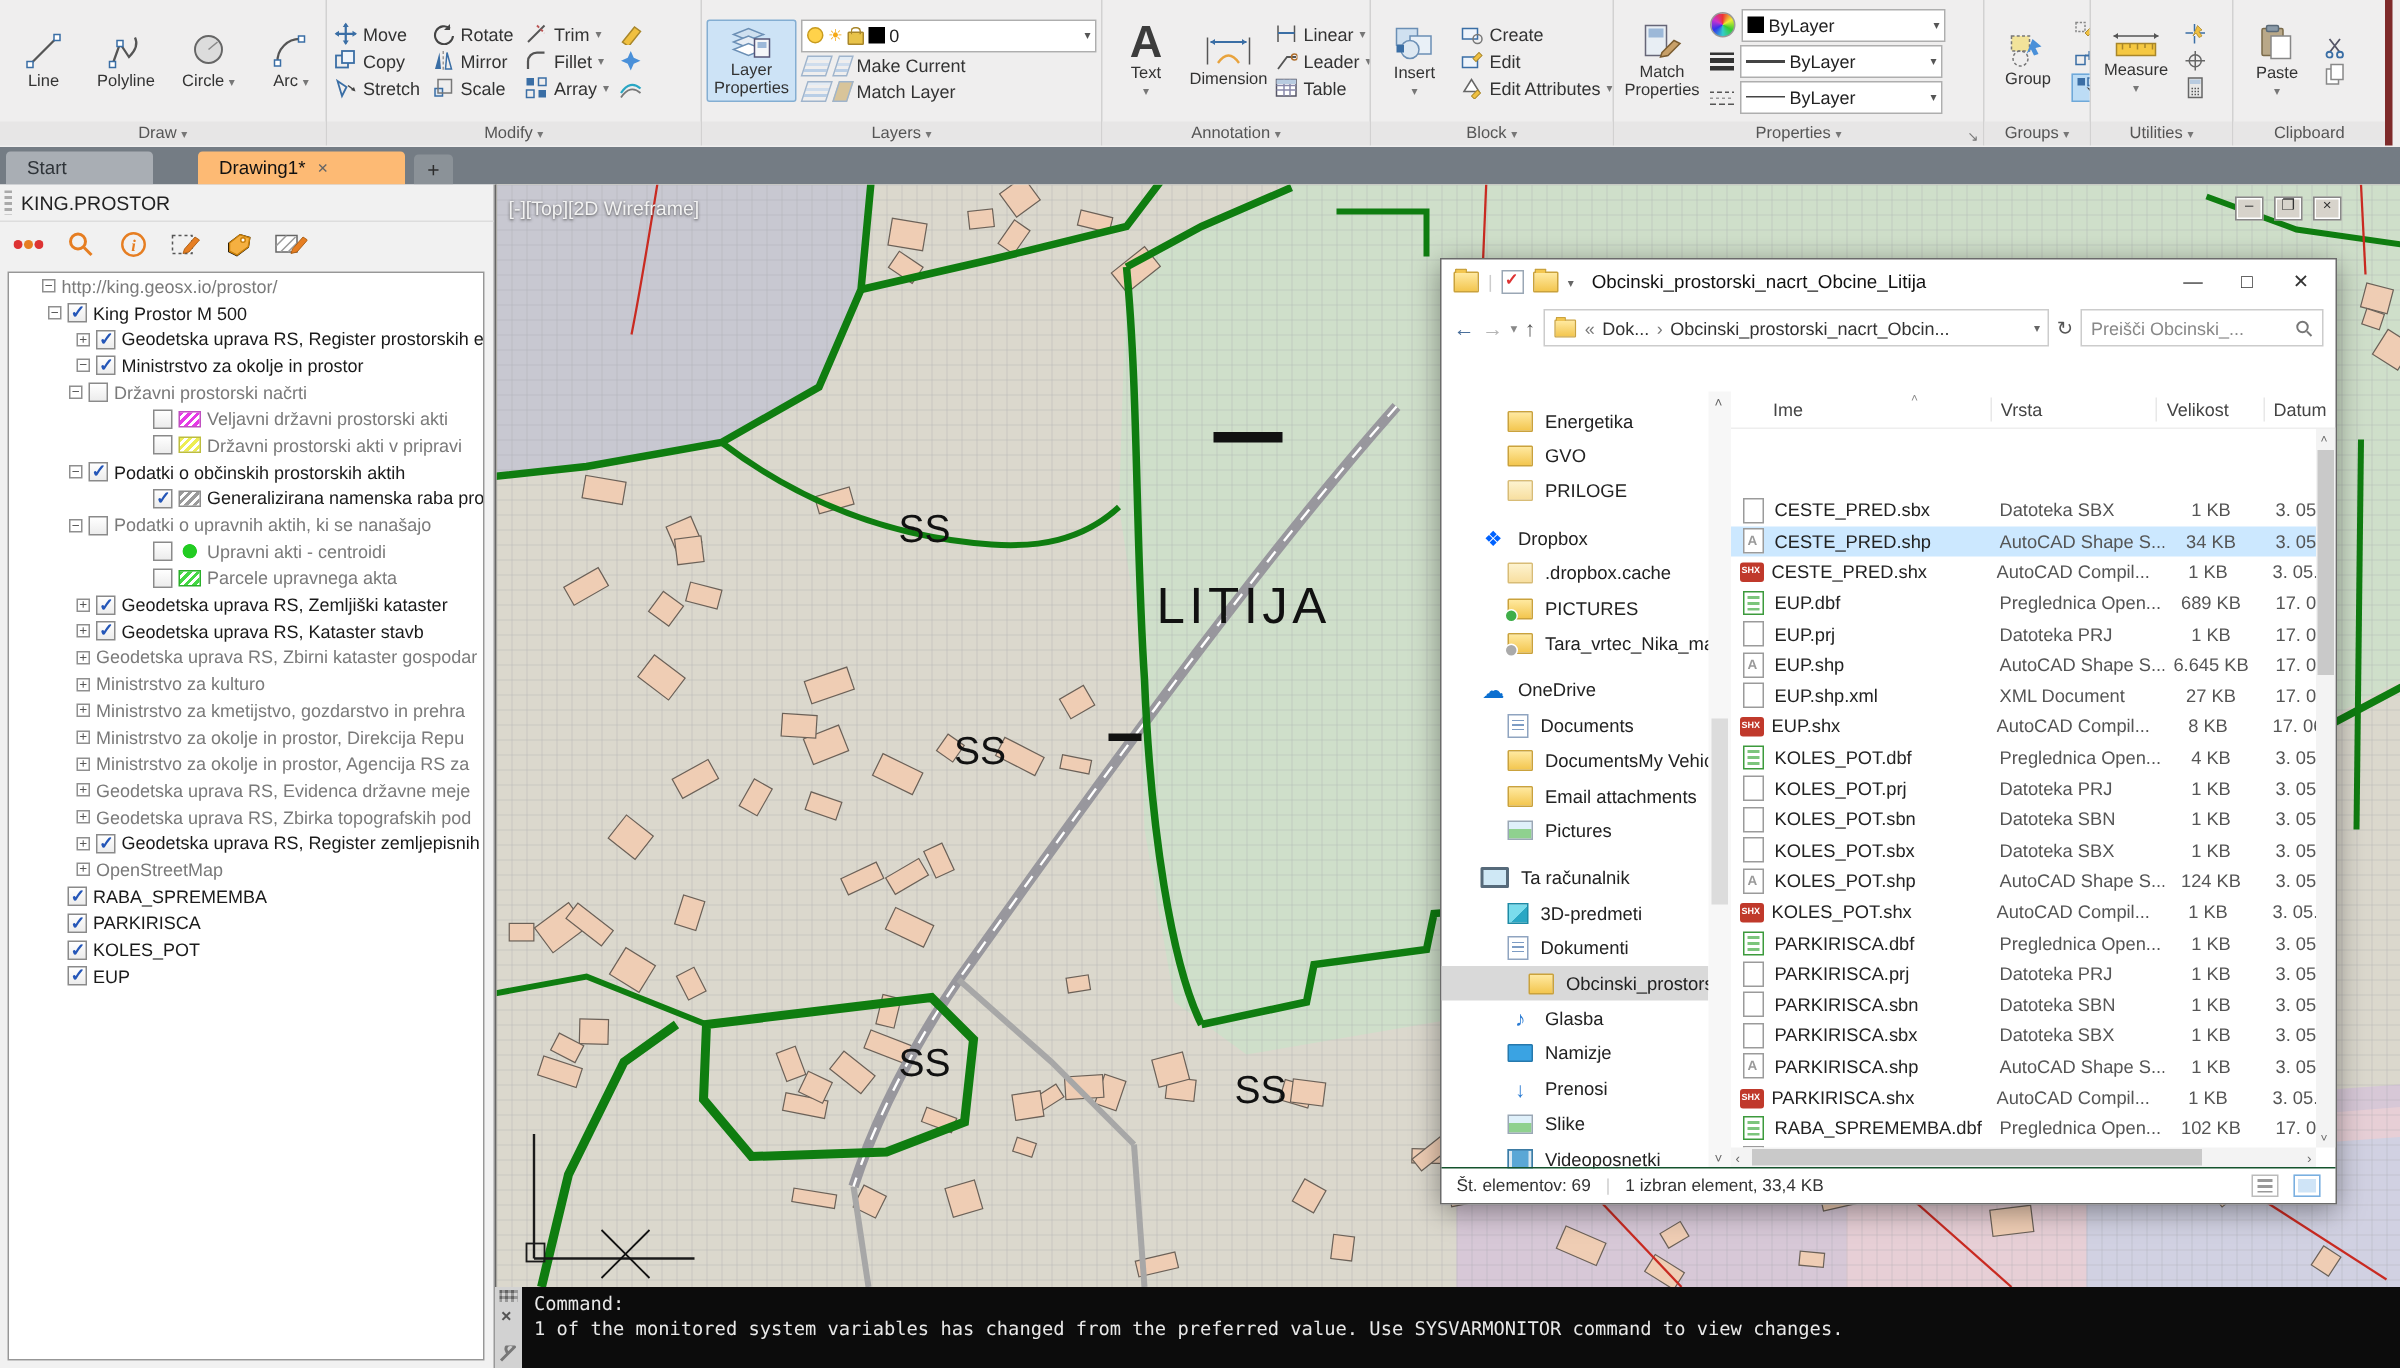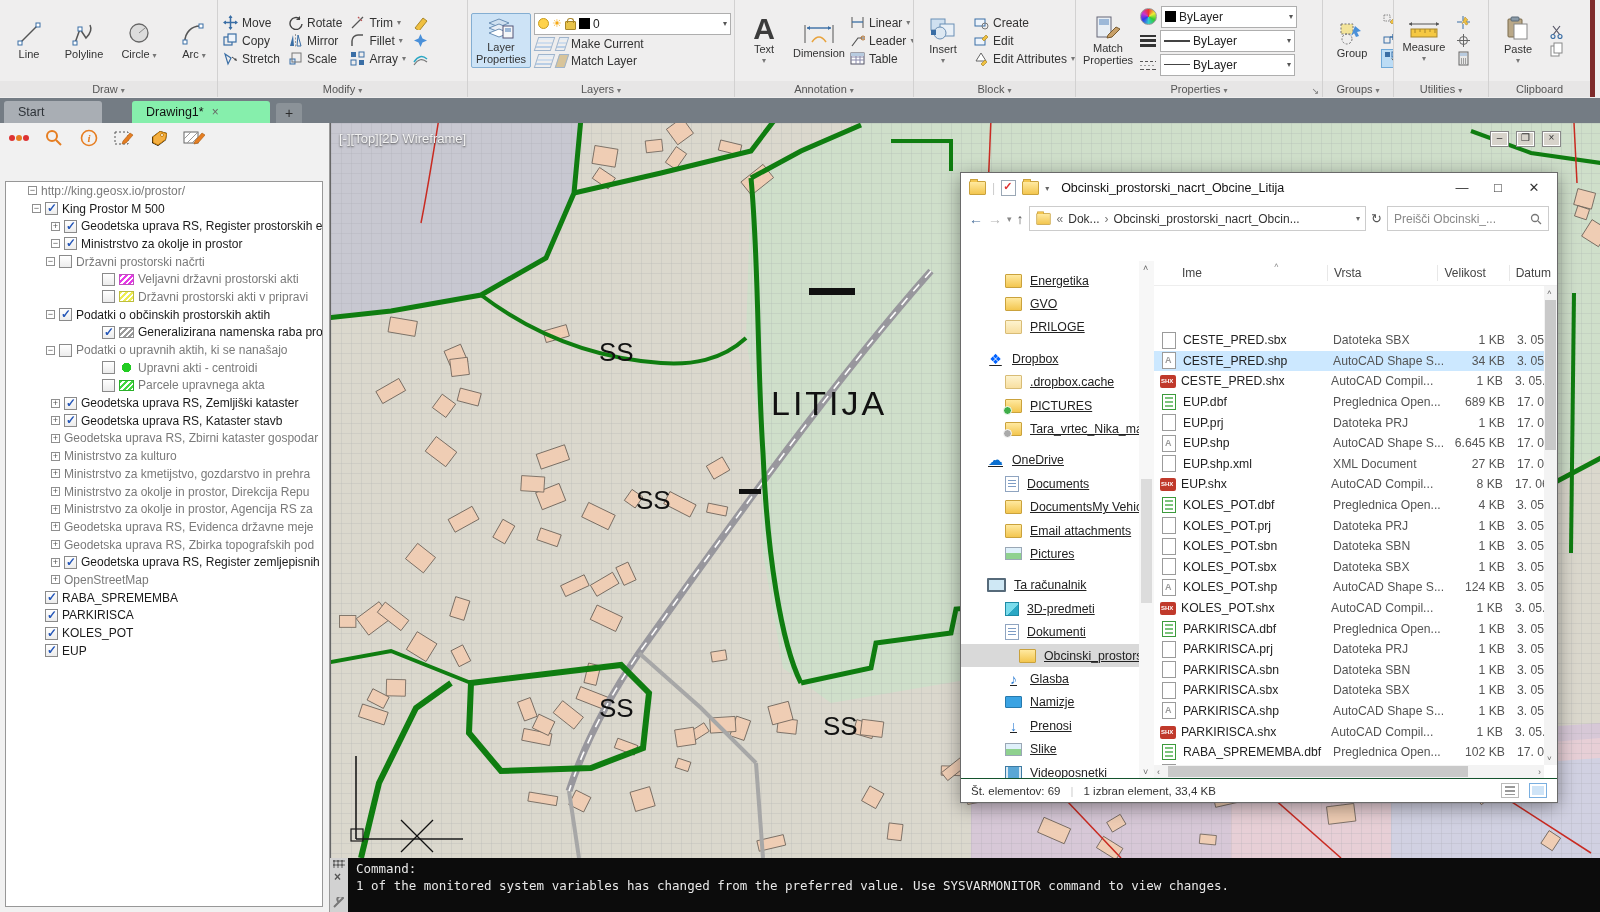--- a/index.html
+++ b/index.html
@@ -40,21 +40,21 @@
      linear-gradient(#333 0 2px,transparent 2px 4px,#333 4px 7px,transparent 7px 9px,#333 9px 12px);}
   .lticon{display:inline-block;width:16px;height:10px;background:
      repeating-linear-gradient(90deg,#555 0 3px,transparent 3px 5px) 0 1px/16px 1px no-repeat,
      repeating-linear-gradient(90deg,#999 0 2px,transparent 2px 4px) 0 5px/16px 1px no-repeat,
      repeating-linear-gradient(90deg,#555 0 4px,transparent 4px 6px) 0 9px/16px 1px no-repeat;}
 
   
   .tabbar{position:absolute;top:98px;left:0;width:1600px;height:25px;background:#747c84;display:flex;align-items:flex-end;}
   .dtab{height:22px;display:flex;align-items:center;gap:8px;padding:0 14px;font-size:12.5px;border-radius:3px 3px 0 0;margin-left:4px;}
   .dtab.inactive{background:#a9aeb4;color:#2e3338;width:70px;}
-  .dtab.active{background:#86efac;color:#111;width:110px;}
+  .dtab.active{background:#fdba74;color:#111;width:110px;}
   .dtab .x{color:#666;font-size:12px;}
   .plustab{width:26px;height:20px;background:#8b9298;color:#2c2c2c;font-size:14px;text-align:center;line-height:20px;
            border-radius:3px 3px 0 0;margin-left:6px;}
 
   
   .palette{position:absolute;top:123px;left:0;width:330px;height:789px;background:#f1f1f1;border-right:1px solid #999;box-sizing:border-box;}
   .pal-head{height:24px;display:flex;align-items:center;padding-left:14px;font-size:13px;color:#222;position:relative;border-bottom:1px solid #ddd;}
   .pal-head:before{content:"";position:absolute;left:3px;top:4px;bottom:4px;width:5px;
      background:repeating-linear-gradient(#aaa 0 2px,transparent 2px 4px);}
   .pal-tools{height:30px;display:flex;align-items:center;gap:13px;padding-left:8px;}
@@ -105,21 +105,21 @@
   .help{width:15px;height:15px;border-radius:50%;background:#2b7cd3;color:#fff;font-size:10px;font-weight:bold;
         text-align:center;line-height:15px;margin-right:8px;}
   .ex-addr{height:31px;display:flex;align-items:center;gap:5px;padding:0 8px;}
   .nav{color:#4a6f9b;font-size:14px;} .nav.dis{color:#b5b5b5;} .nav.small{font-size:9px;color:#888;}
   .crumbbox{flex:1;height:23px;border:1px solid #ccc;display:flex;align-items:center;gap:5px;padding:0 5px;font-size:12px;color:#333;white-space:nowrap;overflow:hidden;}
   .crumbbox .grow{flex:1;}
   .searchbox{width:148px;height:23px;border:1px solid #ccc;display:flex;align-items:center;padding:0 6px;color:#888;gap:4px;}
   .searchbox .grow{flex:1;white-space:nowrap;overflow:hidden;}
   .ex-body{position:absolute;top:88px;left:0;right:0;bottom:23px;display:flex;}
   .ex-side{width:178px;overflow:hidden;padding-top:8px;box-sizing:border-box;}
-  .srow{height:23.4px;display:flex;align-items:center;gap:8px;padding-left:26px;color:#222;font-size:12.3px;white-space:nowrap;text-decoration:underline;}
+  .srow{height:23.4px;display:flex;align-items:center;gap:8px;padding-left:26px;color:#222;font-size:12.3px;white-space:nowrap;}
   .srow.ind1{padding-left:44px;} .srow.ind2{padding-left:58px;}
   .srow.gap{margin-top:8px;}
   .srow.sel{background:#d9d9d9;}
   .si{width:17px;height:15px;flex:0 0 auto;display:flex;align-items:center;justify-content:center;font-size:13px;}
   .si.folder-ic{width:15px;height:12px;background:linear-gradient(#ffe9a0,#f3c64f);border:1px solid #caa23c;border-radius:1px;}
   .si.folder-faint{width:15px;height:12px;background:linear-gradient(#fdf3cf,#f8dfa0);border:1px solid #d8bc76;border-radius:1px;position:relative;}
   .si.folder-check{width:15px;height:12px;background:linear-gradient(#ffe9a0,#f3c64f);border:1px solid #caa23c;border-radius:1px;position:relative;}
   .si.folder-check:after{content:"";position:absolute;left:-3px;bottom:-3px;width:7px;height:7px;border-radius:50%;background:#3fae49;border:1px solid #fff;}
   .si.folder-sync{width:15px;height:12px;background:linear-gradient(#ffe9a0,#f3c64f);border:1px solid #caa23c;border-radius:1px;position:relative;}
   .si.folder-sync:after{content:"";position:absolute;left:-3px;bottom:-3px;width:7px;height:7px;border-radius:50%;background:#aaa;border:1px solid #fff;}
@@ -150,21 +150,21 @@
   .frow.sel{background:#cce8ff;}
   .fi{width:16px;height:15px;margin:0 5px 0 6px;flex:0 0 auto;position:relative;}
   .fi.file,.fi.xml,.fi.shp{width:12px;height:15px;background:#fff;border:1px solid #9b9b9b;margin-left:8px;margin-right:7px;}
   .fi.shp:before{content:"A";position:absolute;left:2px;top:2px;font-size:9px;color:#9a9a9a;font-weight:bold;}
   .fi.shx{width:16px;height:13px;background:#c0392b;border-radius:2px;margin-top:1px;}
   .fi.shx:before{content:"SHX";position:absolute;left:1px;top:3px;font-size:6px;color:#fff;font-weight:bold;letter-spacing:0;}
   .fi.dbf{width:12px;height:14px;background:#fff;border:1.5px solid #3c9a3c;margin-left:8px;margin-right:7px;}
   .fi.dbf:before{content:"";position:absolute;inset:2px;background:repeating-linear-gradient(#7cc57c 0 2px,transparent 2px 4px);}
   .fname{width:150px;white-space:nowrap;overflow:hidden;}
   .ftype{width:110px;color:#555;white-space:nowrap;overflow:hidden;}
-  .fsize{width:62px;text-align:right;color:#555;padding-right:4px;}
+  .fsize{width:62px;text-align:center;color:#555;padding-right:4px;}
   .fdate{flex:1;color:#555;padding-left:8px;white-space:nowrap;overflow:hidden;}
   .vscroll{position:absolute;right:0;top:25px;bottom:14px;width:13px;background:#f3f3f3;font-size:8px;color:#666;}
   .vscroll .up{position:absolute;top:2px;left:3px;} .vscroll .dn{position:absolute;bottom:2px;left:3px;}
   .vscroll .thumb{position:absolute;top:14px;height:150px;left:1px;width:11px;background:#c9c9c9;}
   .hscroll{position:absolute;left:0;right:13px;bottom:0;height:14px;background:#f3f3f3;font-size:9px;color:#666;}
   .hscroll .lt{position:absolute;left:3px;top:2px;} .hscroll .rt{position:absolute;right:3px;top:2px;}
   .hscroll .thumb{position:absolute;left:14px;top:1px;height:11px;width:300px;background:#c9c9c9;}
   .ex-status{position:absolute;left:0;right:0;bottom:0;height:23px;border-top:1px solid #14532d;display:flex;align-items:center;
              padding:0 10px;gap:10px;font-size:11.5px;color:#333;}
   .ex-status .sep{color:#ccc;}
@@ -593,20 +593,23 @@
         <span>Start</span>
       </div>
     <div class="dtab active" style="margin-left:30px">
       <span>Drawing1*</span>
         <span class="x">×</span>
     </div>
     <div class="plustab">+</div>
   </div>
 
   <div class="palette">
+    <div class="pal-head">
+        <span>KING.PROSTOR</span>
+      </div>
     <div class="pal-tools">
       <span class="ptool">
           <svg width="20" height="10">
             <circle cx="3" cy="5" r="3" fill="#d33"></circle>
             <circle cx="10" cy="5" r="3" fill="#e67e22"></circle>
             <circle cx="17" cy="5" r="3" fill="#d33"></circle>
           </svg>
         </span>
       <span class="ptool">
           <svg width="18" height="18">

